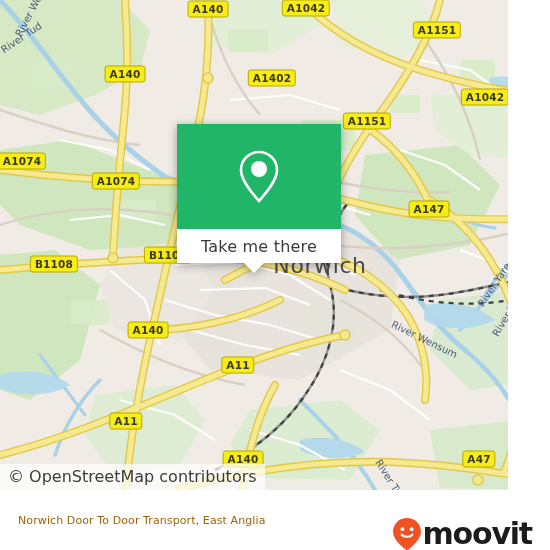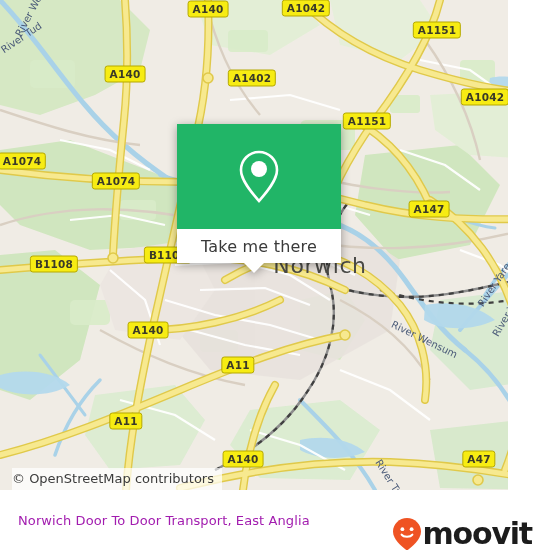--- a/index.html
+++ b/index.html
@@ -47,25 +47,25 @@
     color:#4a5a78;
     font-size:10px;
     white-space:nowrap;
     font-family:"DejaVu Sans", sans-serif;
     transform-origin:0 50%;
   }
 
   
   #attribution{
     position:absolute;
-    left:12px;bottom:0;
+    left:0;bottom:0;
     background:rgba(255,255,255,.72);
     color:#3b3b3b;
-    font-size:13px;
-    padding:3px 8px 4px 0;
+    font-size:16px;
+    padding:3px 8px 4px 8px;
     font-family:"DejaVu Sans", sans-serif;
     white-space:nowrap;
   }
 
   
   #popup{
     position:absolute;
     left:177px;top:124px;
     width:164px;
     filter:drop-shadow(0 2px 5px rgba(0,0,0,.35));
@@ -103,22 +103,22 @@
     overflow:hidden;
   }
   #footer-inner{
     position:relative;
     width:100%;height:100%;
     display:flex;align-items:center;justify-content:space-between;
     padding:0 18px;
     box-sizing:border-box;
   }
   #footer-title{
-    color:#a21caf;
-    font-size:13px;
+    color:#a16207;
+    font-size:11px;
     letter-spacing:.1px;
     font-family:"DejaVu Sans", sans-serif;
     white-space:nowrap;
   }
   #brand{display:flex;align-items:center;gap:1px;margin-top:28px;}
   #brand-word{
     color:#1c1c1c;
     font-size:30px;
     font-weight:bold;
     letter-spacing:-1.2px;
@@ -290,21 +290,21 @@
           <circle cx="478" cy="480" r="5"></circle>
         </g>
 
       </g>
     </svg>
 
     <div class="shield" style="left:208px;top:9px">A140</div>
     <div class="shield" style="left:306px;top:8px">A1042</div>
     <div class="shield" style="left:437px;top:30px">A1151</div>
     <div class="shield" style="left:125px;top:74px">A140</div>
-    <div class="shield" style="left:252px;top:78px">A1402</div>
+    <div class="shield" style="left:272px;top:78px">A1402</div>
     <div class="shield" style="left:485px;top:97px">A1042</div>
     <div class="shield" style="left:367px;top:121px">A1151</div>
     <div class="shield" style="left:22px;top:161px">A1074</div>
     <div class="shield" style="left:116px;top:181px">A1074</div>
     <div class="shield" style="left:429px;top:209px">A147</div>
     <div class="shield" style="left:54px;top:264px">B1108</div>
     <div class="shield" style="left:168px;top:255px">B1108</div>
     <div class="shield" style="left:148px;top:330px">A140</div>
     <div class="shield" style="left:238px;top:365px">A11</div>
     <div class="shield" style="left:126px;top:421px">A11</div>

